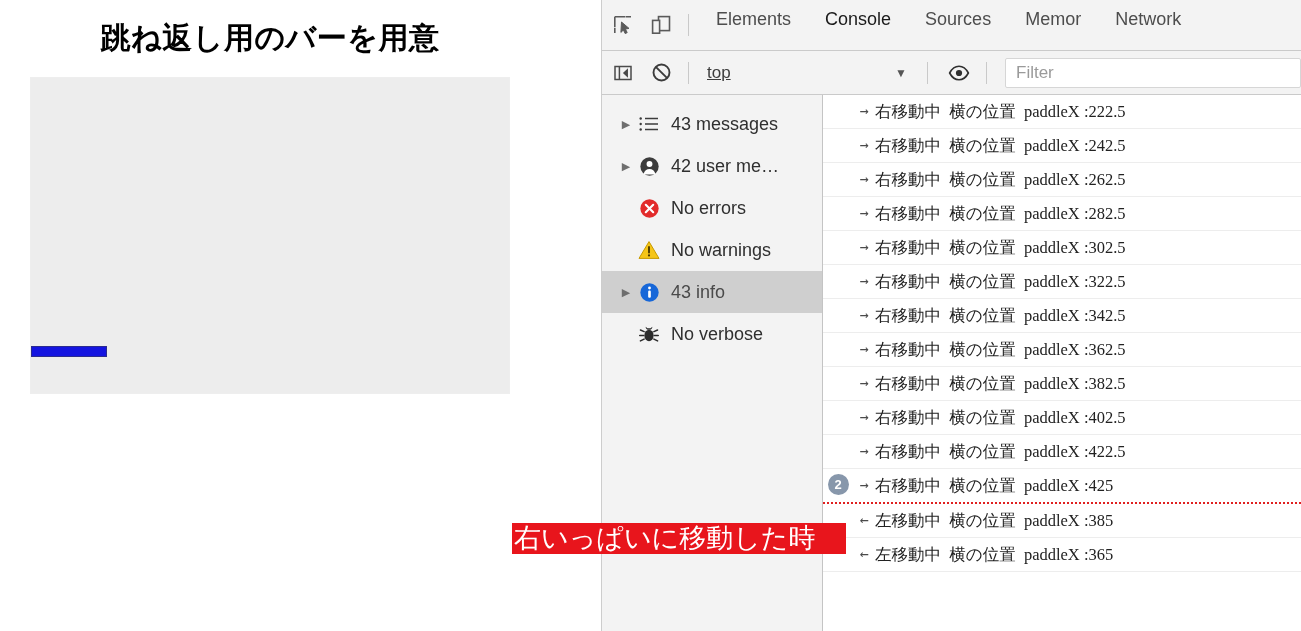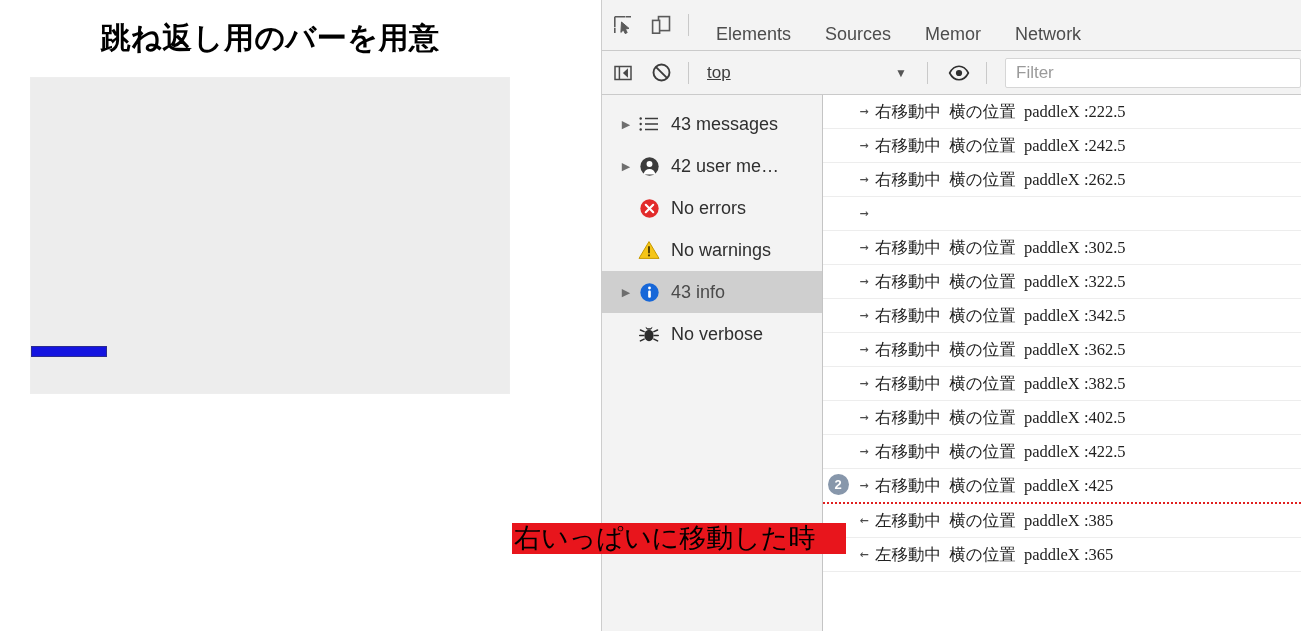--- a/index.html
+++ b/index.html
@@ -73,21 +73,21 @@
     border-radius: 2px;
   }
   .dt-vsep {
     width: 1px; height: 22px;
     background: #c9c9c9;
     margin: 0 10px;
   }
   .dt-tab {
     position: relative;
     height: 51px;
-    display: flex; align-items: center;
+    display: flex; align-items: flex-start;
     padding: 0 17px;
     font-size: 18px;
     color: #4d4d4d;
     cursor: pointer;
     white-space: nowrap;
     margin-top: 18px;
   }
   .dt-tab.active {
     color: #1a1a1a;
     font-weight: 400;
@@ -237,21 +237,21 @@
     word-break: break-all;
   }
   .log-row.annotated { border-bottom: 2px dotted #e02020; }
 
   
   #annotation {
     position: absolute;
     left: 512px; top: 523px;
     width: 334px; height: 31px;
     background: #e8151c;
-    color: #000000;
+    color: #ffffff;
     font-size: 27px;
     font-weight: 400;
     line-height: 31px;
     text-align: left;
     padding-left: 2px;
     white-space: nowrap;
     overflow: hidden;
     z-index: 50;
     font-family: "Liberation Sans", "DejaVu Sans", sans-serif;
   }
@@ -281,20 +281,23 @@
         <svg width="22" height="22" viewBox="0 0 22 22" fill="none" stroke="#5a5a5a" stroke-width="1.6">
           <rect x="8.5" y="2.6" width="11" height="14"></rect>
           <rect x="2.6" y="6.4" width="7" height="12.8" fill="#f3f3f3"></rect>
         </svg>
       </div>
       <div class="dt-vsep"></div>
 
       <div class="dt-tab">
         <span>Elements</span>
       </div>
+      <div class="dt-tab active">
+        <span>Console</span>
+      </div>
       <div class="dt-tab">
         <span>Sources</span>
       </div>
       <div class="dt-tab">
         <span>Memor</span>
       </div>
       <div class="dt-tab">
         <span>Network</span>
       </div>
     </div>
@@ -428,20 +431,21 @@
 
         <div class="log-row">
           <span class="log-badge-slot"></span>
           <span class="log-arrow">→</span>
           <span class="log-text">右移動中  横の位置  paddleX :262.5</span>
         </div>
 
         <div class="log-row">
           <span class="log-badge-slot"></span>
           <span class="log-arrow">→</span>
+          <span class="log-text">右移動中  横の位置  paddleX :282.5</span>
         </div>
 
         <div class="log-row">
           <span class="log-badge-slot"></span>
           <span class="log-arrow">→</span>
           <span class="log-text">右移動中  横の位置  paddleX :302.5</span>
         </div>
 
         <div class="log-row">
           <span class="log-badge-slot"></span>

